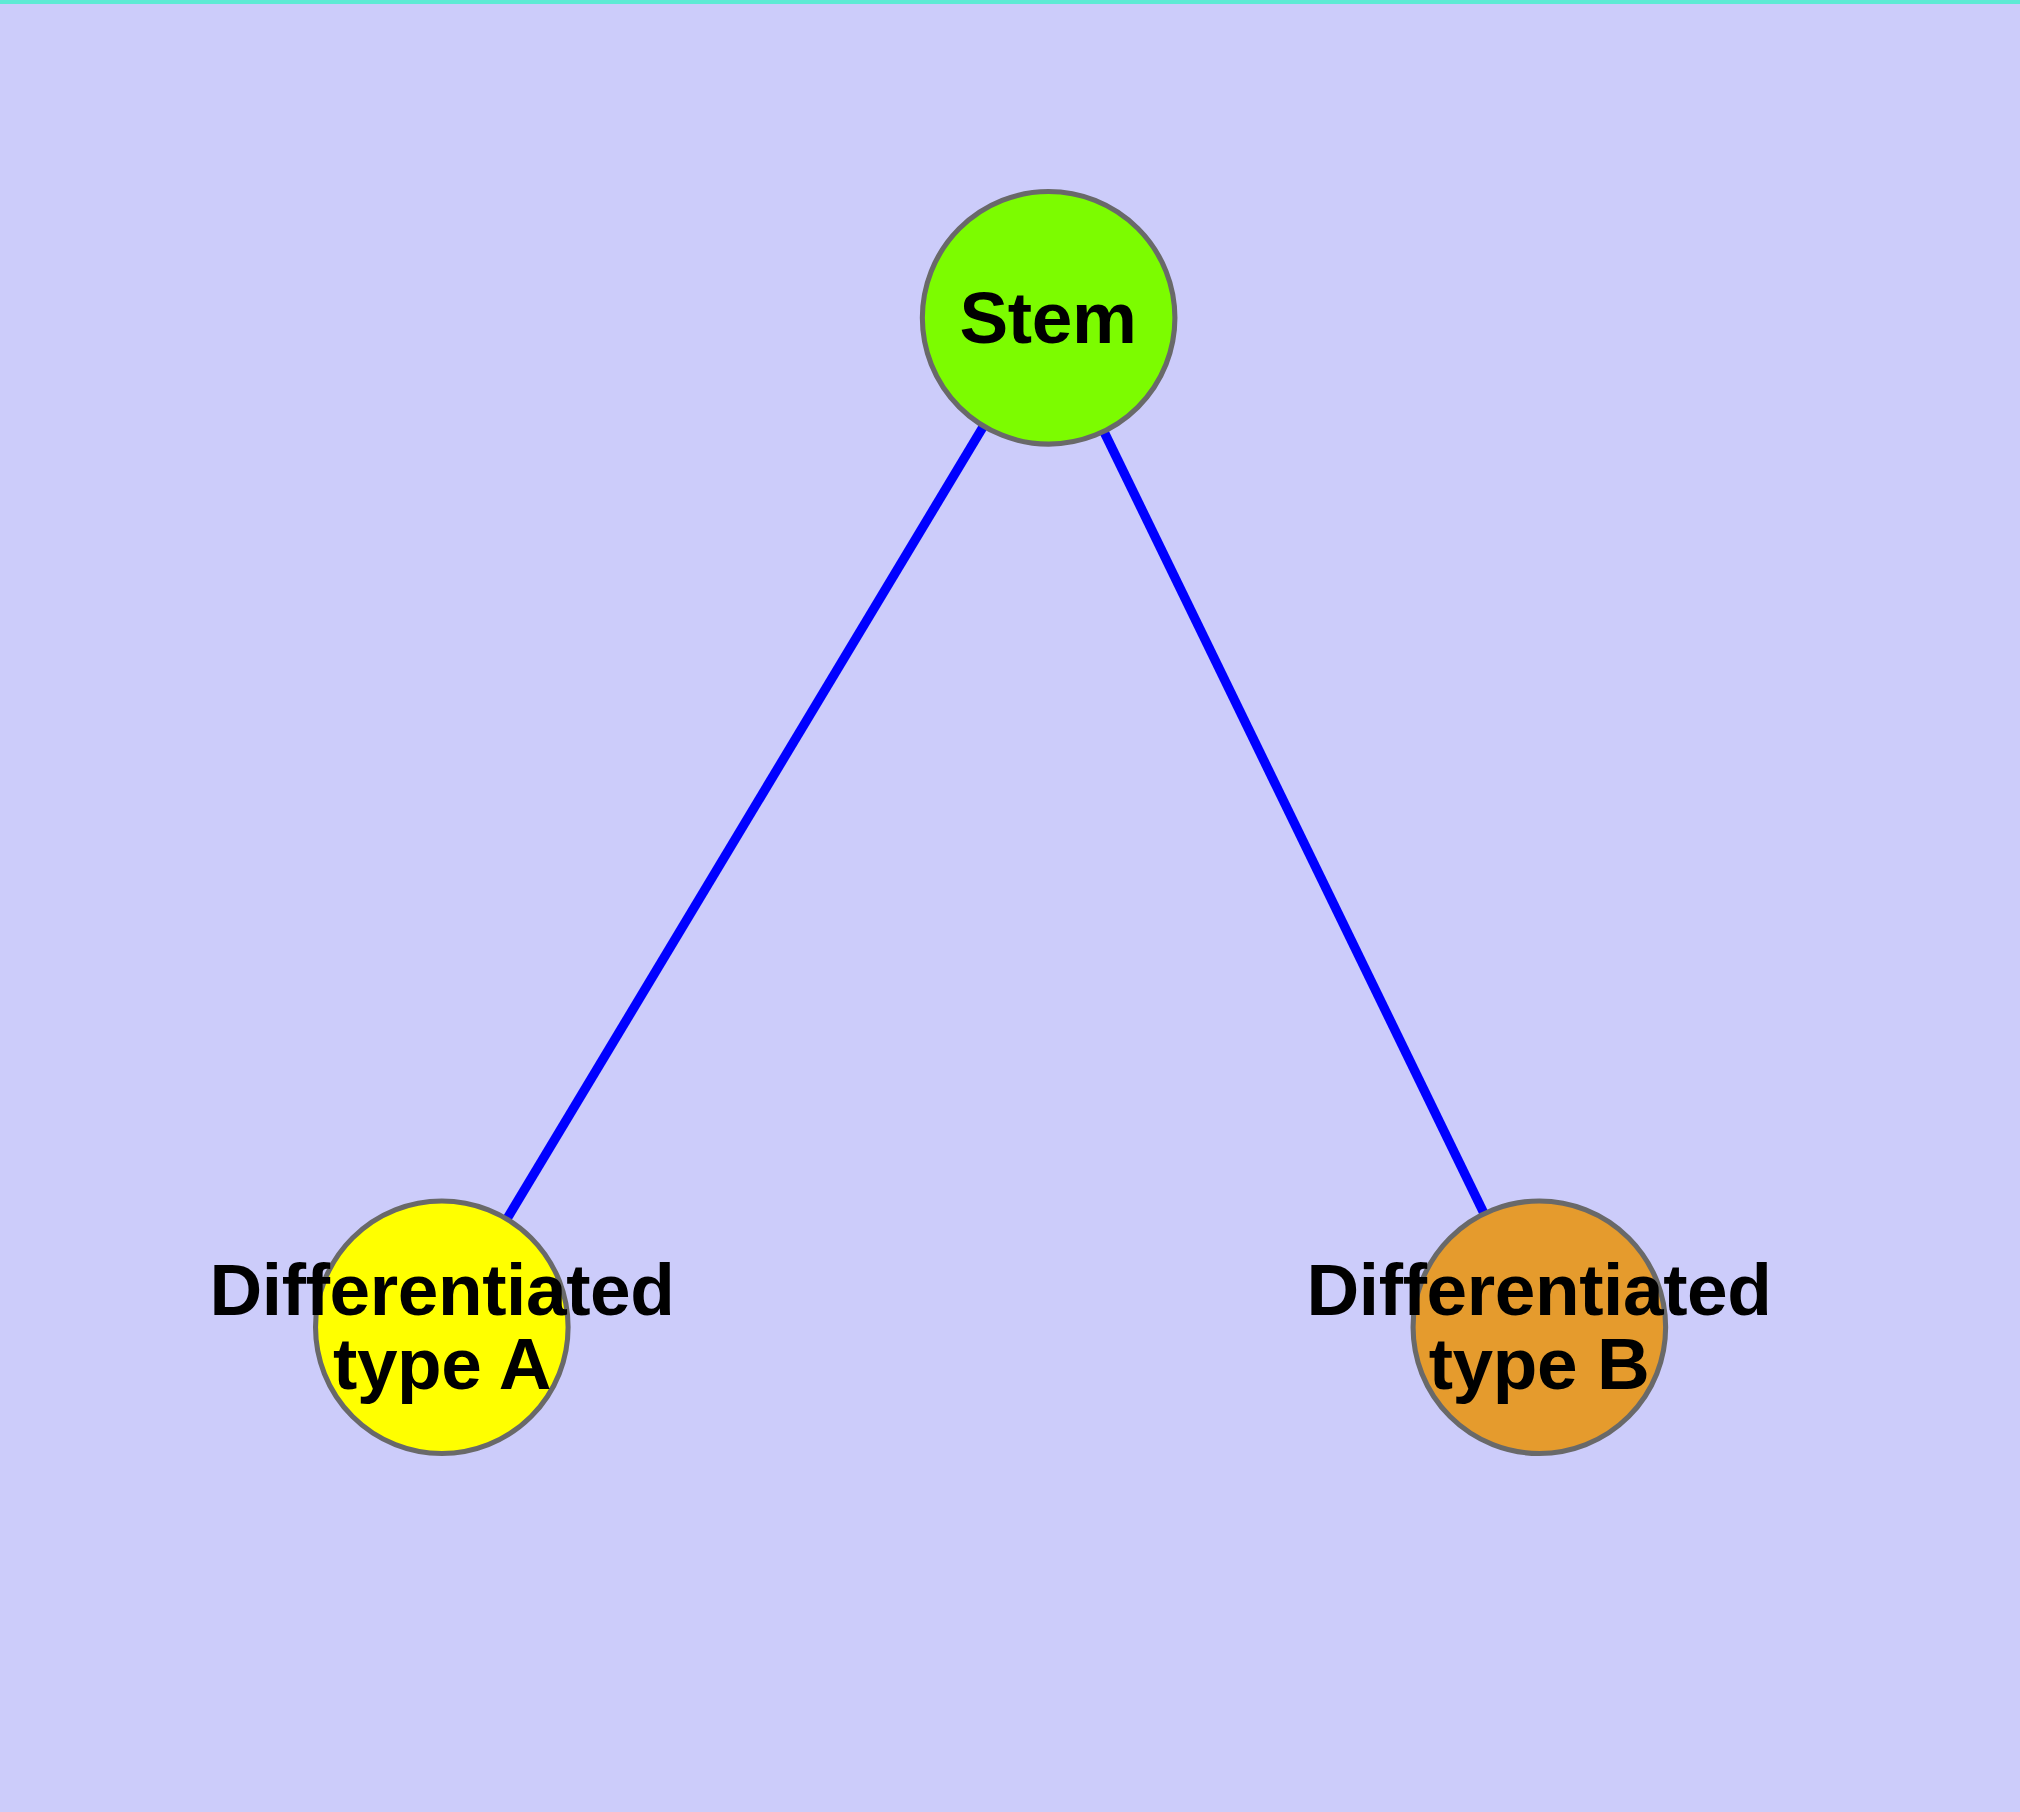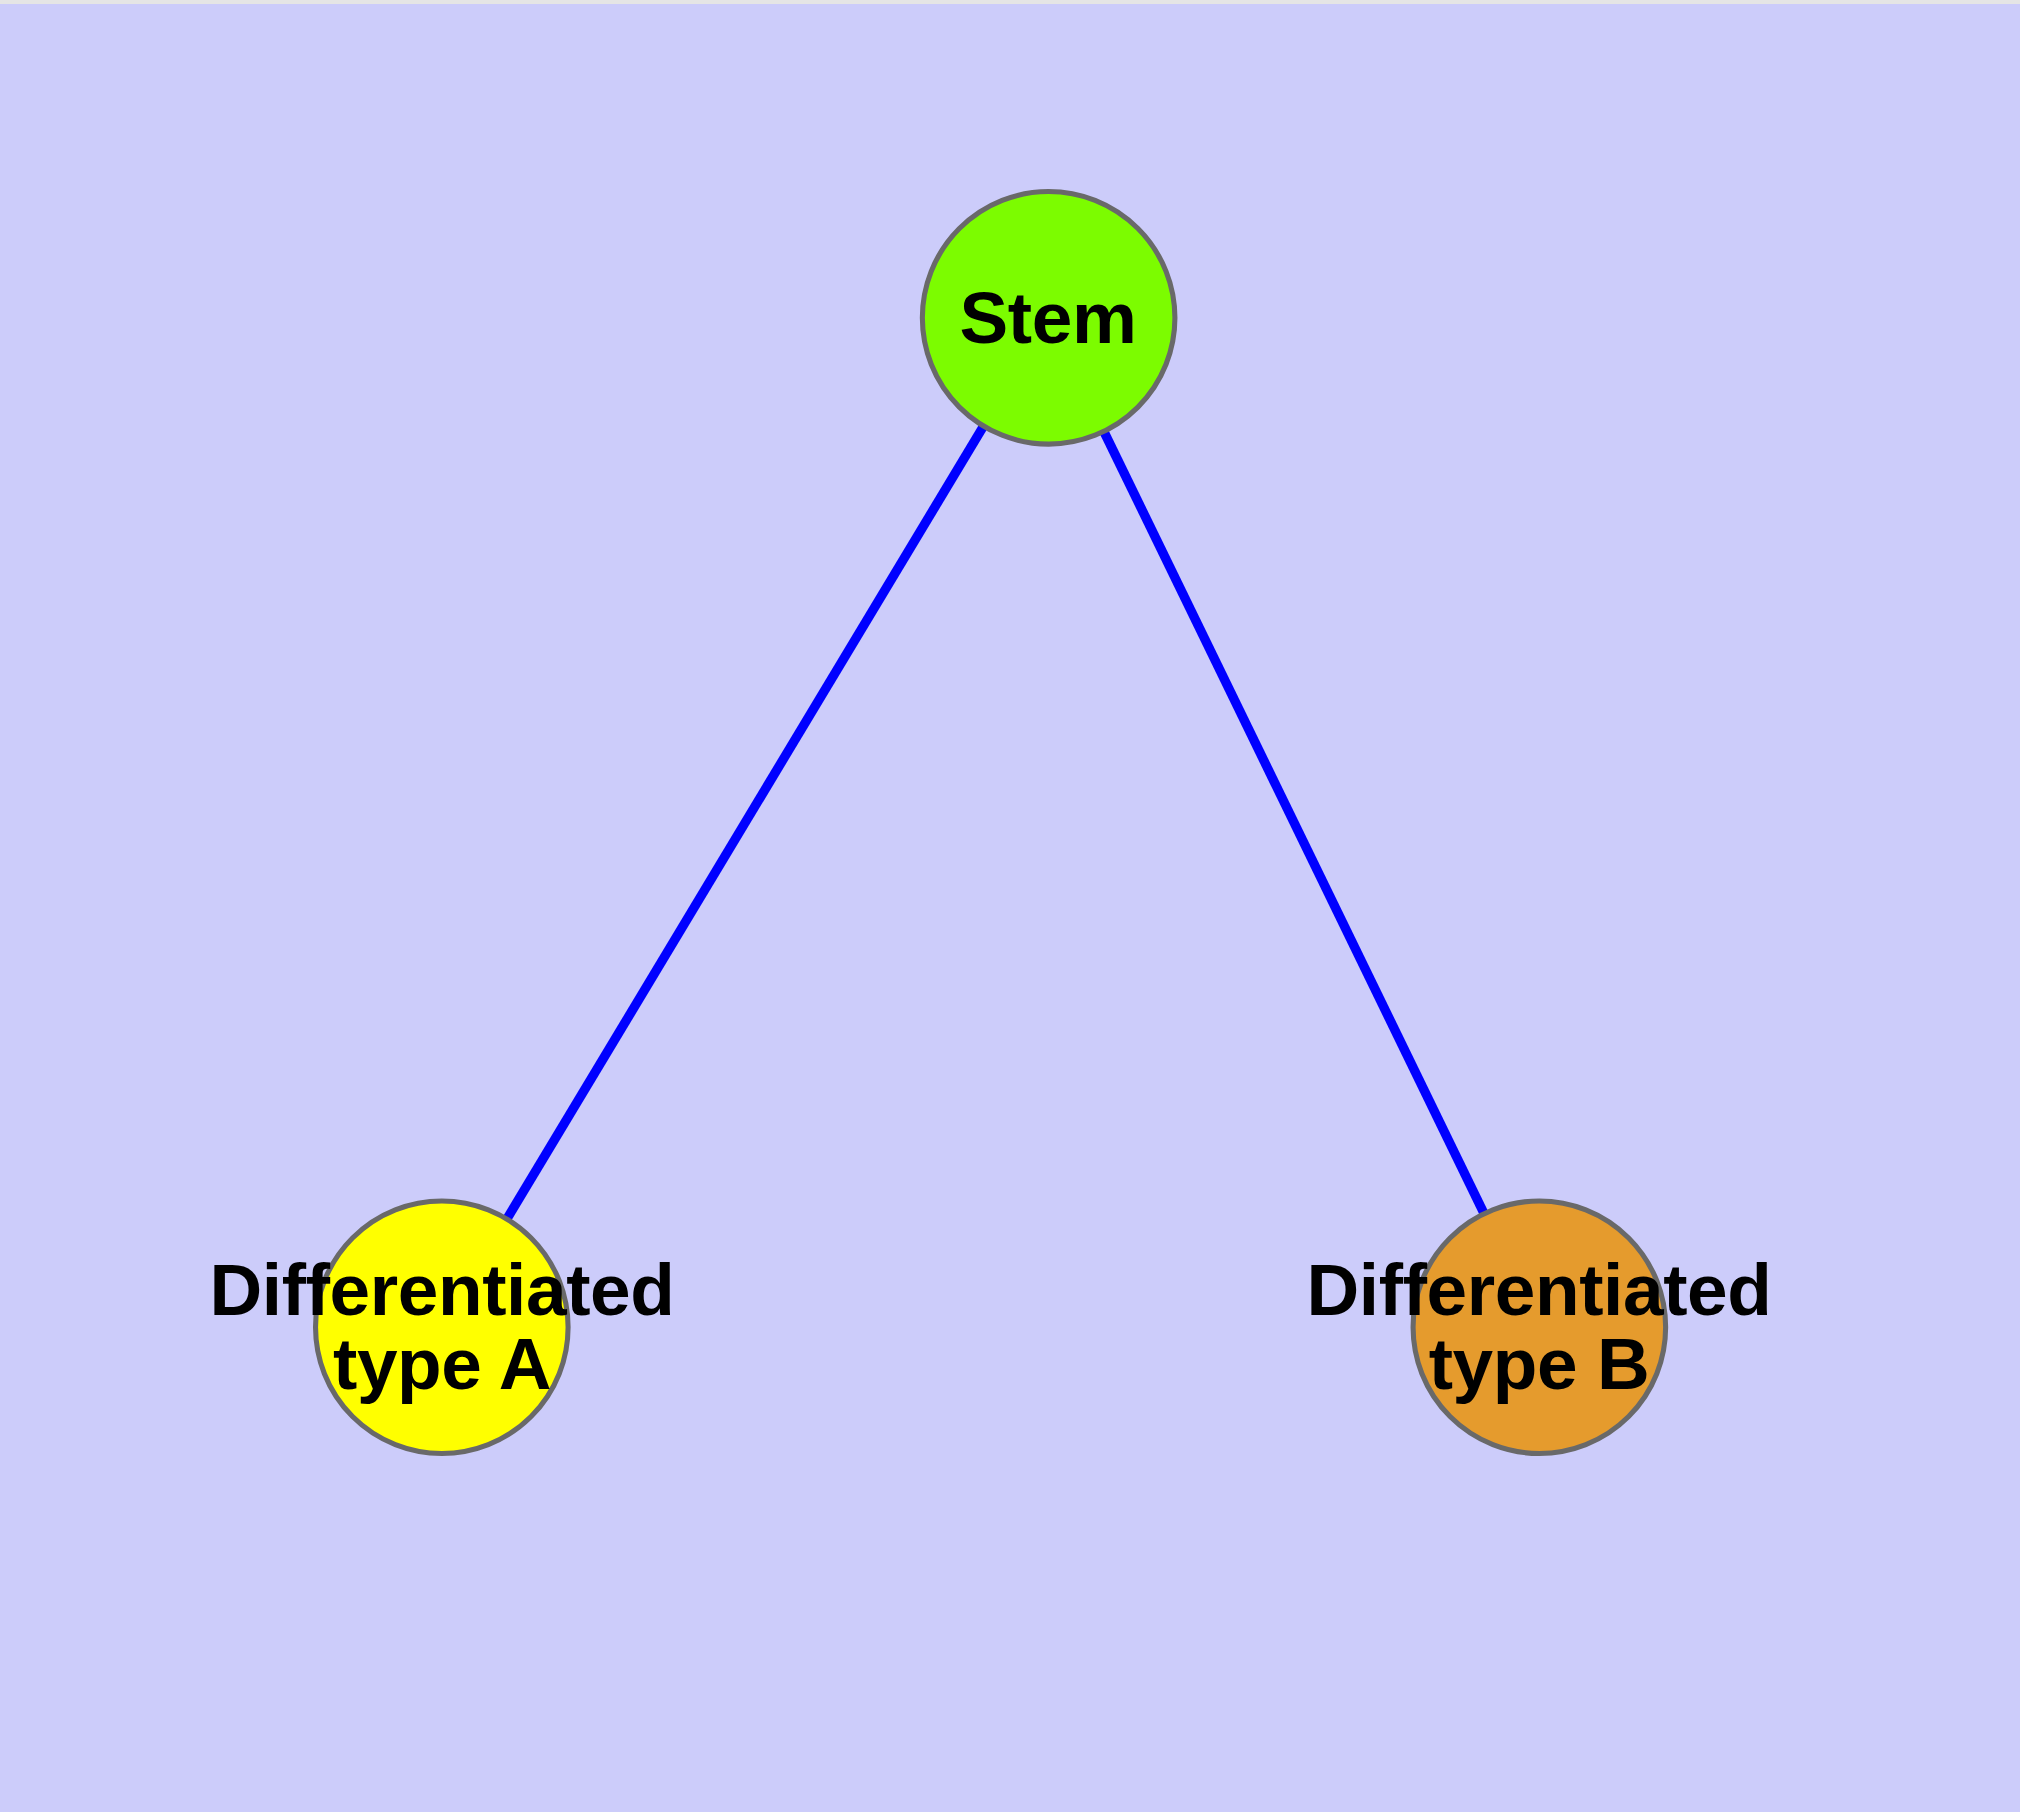--- a/index.html
+++ b/index.html
@@ -5,21 +5,21 @@
   html, body {
     margin: 0;
     padding: 0;
     background: #ffffff;
   }
   #canvas {
     position: relative;
     width: 2021px;
     height: 1812px;
     overflow: hidden;
-    background: #e5e5e5;
+    background: #5eead4;
     font-family: "Liberation Sans", sans-serif;
   }
   #plot-bg {
     position: absolute;
     left: 0;
     top: 4.2px;
     width: 2021px;
     height: 1808px;
     background: #ccccfa;
   }

